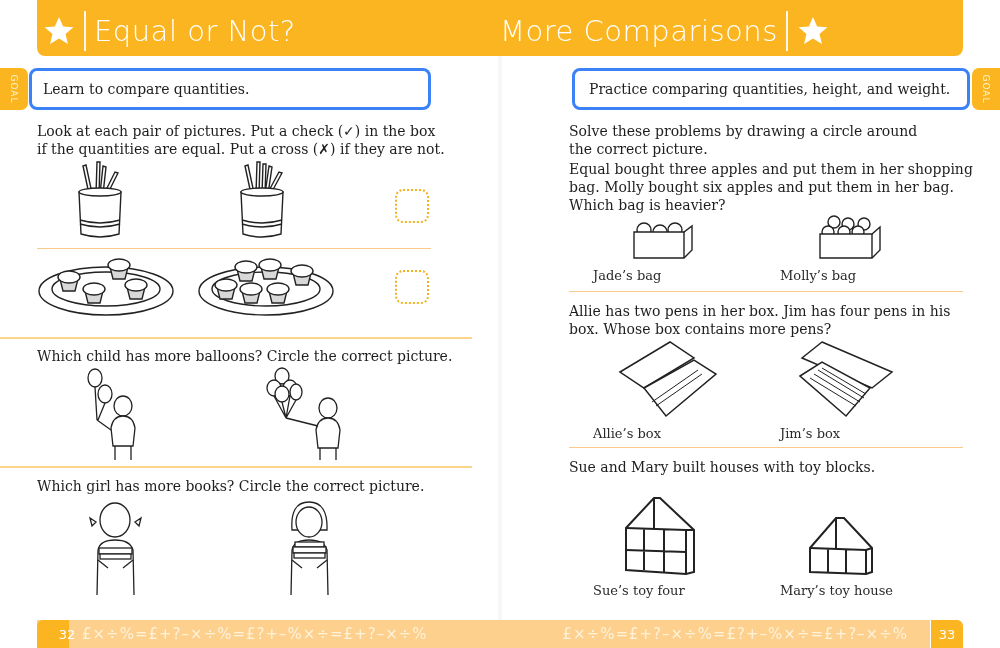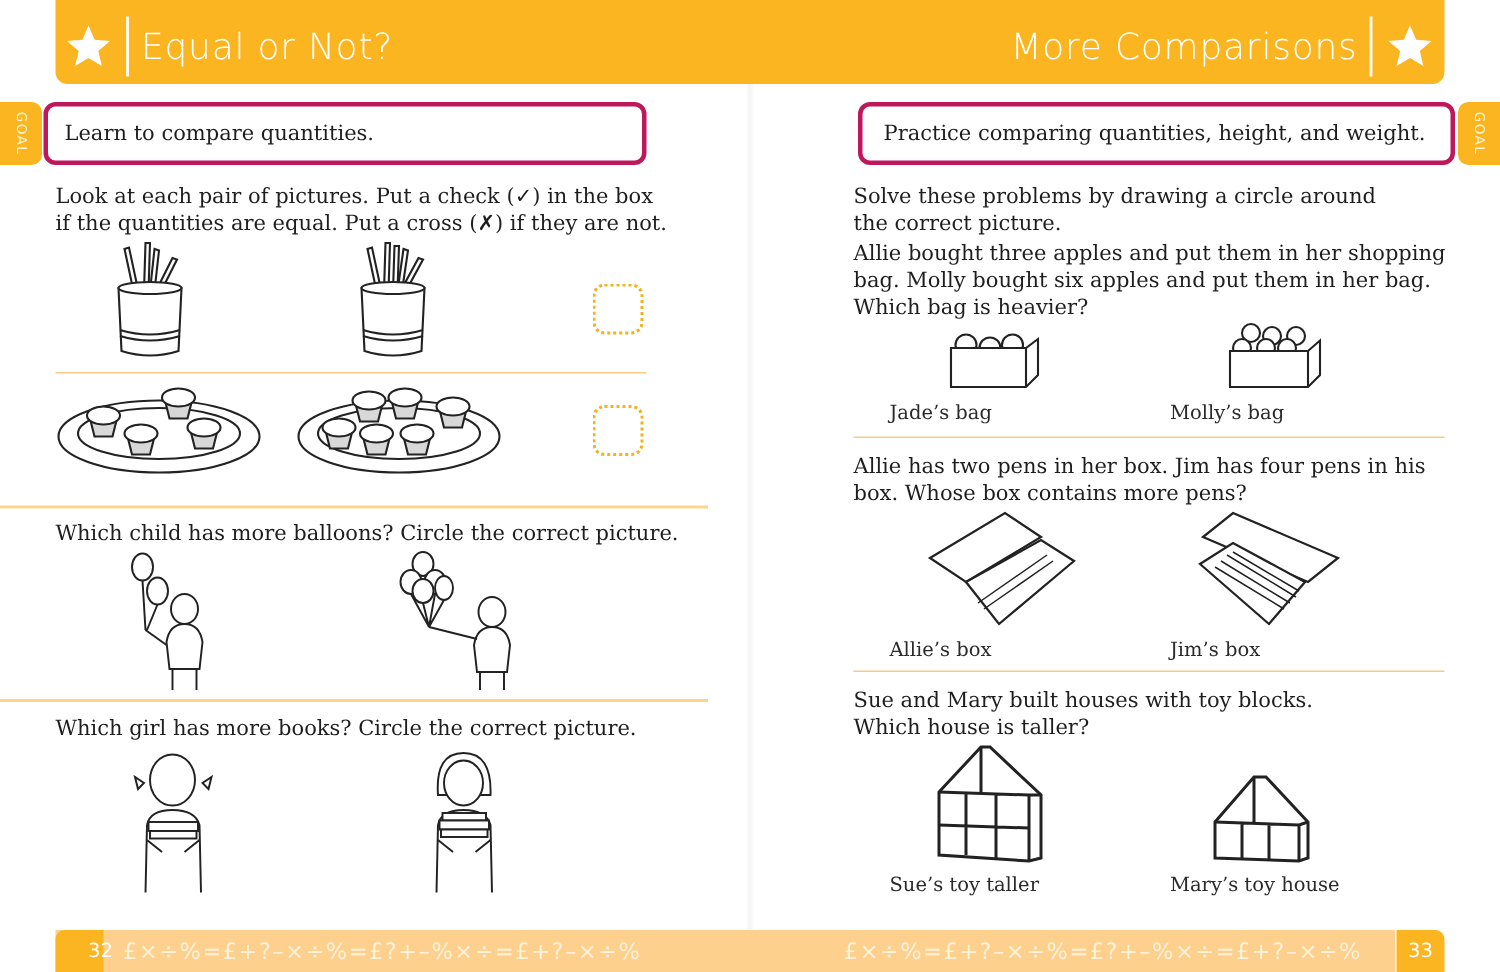--- a/index.html
+++ b/index.html
@@ -6,38 +6,38 @@
   html, body { width: 1000px; height: 648px; background: #ffffff; overflow: hidden; }
   body { position: relative; font-family: "DejaVu Serif", serif; color: #1e1e1e; }
 
   .page { position: absolute; top: 0; height: 648px; width: 500px; }
   .page.left { left: 0; }
   .page.right { left: 500px; }
 
   
   .header-bar { position: absolute; top: 0; height: 56px; background: #fbb520; display: flex; align-items: center; }
   .left .header-bar { left: 37px; width: 463px; border-bottom-left-radius: 8px; }
-  .right .header-bar { left: 0; width: 463px; border-bottom-right-radius: 8px; justify-content: flex-end; }
+  .right .header-bar { left: 0; width: 463px; border-bottom-right-radius: 8px; }
   .star { width: 34px; height: 34px; display: flex; align-items: center; justify-content: center; }
   .star svg { width: 32px; height: 32px; }
   .header-divider { width: 2px; height: 40px; background: #ffffff; opacity: 0.9; margin-top: 6px; }
-  .header-title { font-family: "DejaVu Sans", sans-serif; font-weight: 300; color: #ffffff; font-size: 24px; letter-spacing: 0.5px; margin-top: 6px; }
+  .header-title { font-family: "DejaVu Sans", sans-serif; font-weight: 300; color: #ffffff; font-size: 29px; letter-spacing: 0.5px; margin-top: 6px; }
   .left .star { margin-left: 5px; margin-top: 6px; }
   .left .header-divider { margin-left: 8px; }
   .left .header-title { margin-left: 8px; }
   .right .header-title { margin-right: 8px; }
   .right .header-divider { margin-right: 8px; }
   .right .star { margin-right: 6px; margin-top: 6px; }
 
   
   .goal-tab { position: absolute; top: 68px; width: 28px; height: 42px; background: #fbb520; display: flex; align-items: center; justify-content: center; }
   .left .goal-tab { left: 0; border-top-right-radius: 7px; border-bottom-right-radius: 7px; }
   .right .goal-tab { right: 0; border-top-left-radius: 7px; border-bottom-left-radius: 7px; }
   .goal-tab span { font-family: "DejaVu Sans", sans-serif; color: #fff3cf; font-size: 9px; letter-spacing: 1px; transform: rotate(90deg); white-space: nowrap; }
-  .goal-box { position: absolute; top: 68px; height: 42px; border: 3px solid #be185d; border-radius: 8px; display: flex; align-items: center; padding-left: 11px; font-size: 14px; background: #fff; }
+  .goal-box { position: absolute; top: 68px; height: 42px; border: 3px solid #3b82f6; border-radius: 8px; display: flex; align-items: center; padding-left: 11px; font-size: 14px; background: #fff; }
   .left .goal-box { left: 29px; width: 402px; }
   .right .goal-box { left: 72px; width: 398px; padding-left: 14px; }
 
   .q-text { position: absolute; font-size: 14px; line-height: 18px; color: #1e1e1e; }
   .hline { position: absolute; height: 2px; background: #fcd48a; }
   .hline.thin { height: 1px; background: #f7c98a; }
 
   .check-box { position: absolute; width: 34px; height: 34px; border: 2px dotted #f3b21b; border-radius: 8px; }
 
   .pic { position: absolute; }
@@ -244,21 +244,21 @@
   <div class="goal-tab">
       <span>GOAL</span>
     </div>
 
   <div class="q-text" style="left:69px; top:122px;">
     <div>Solve these problems by drawing a circle around</div>
     <div>the correct picture.</div>
   </div>
 
   <div class="q-text" style="left:69px; top:160px;">
-    <div>Allie bought three apples and put them in her shopping</div>
+    <div>Equal bought three apples and put them in her shopping</div>
     <div>bag. Molly bought six apples and put them in her bag.</div>
     <div>Which bag is heavier?</div>
   </div>
   <div class="pic" style="left:132px; top:216px; width:62px; height:44px;">
     <svg viewBox="0 0 62 44">
       <g stroke="#222" stroke-width="1.4" fill="#fff">
         <circle cx="12" cy="14" r="7"></circle>
           <circle cx="28" cy="16" r="7"></circle>
           <circle cx="43" cy="14" r="7"></circle>
         <path d="M2 16 L52 16 L60 10 L60 34 L52 42 L2 42 Z"></path>
@@ -307,31 +307,30 @@
         <path d="M14 38 L60 66 M18 34 L64 62 M22 30 L68 58 M26 28 L70 54" fill="none" stroke-width="1"></path>
       </g>
     </svg>
   </div>
   <div class="caption" style="left:280px; top:426px;">Jim’s box</div>
 
   <div class="hline thin" style="left:69px; top:447px; width:394px;"></div>
 
   <div class="q-text" style="left:69px; top:458px;">
     <div>Sue and Mary built houses with toy blocks.</div>
-    <div>Which house is taller?</div>
   </div>
   <div class="pic" style="left:124px; top:496px; width:72px; height:80px;">
     <svg viewBox="0 0 72 80">
       <g stroke="#222" stroke-width="2" fill="#fff">
         <path d="M2 32 L30 2 L36 2 L70 34 L70 76 L62 78 L2 74 Z"></path>
         <path d="M30 2 L30 32 M2 32 L62 34 L70 34 M62 34 L62 78 M2 54 L62 56 M20 32 L20 74 M40 33 L40 76" fill="none"></path>
       </g>
     </svg>
   </div>
-  <div class="caption" style="left:93px; top:583px;">Sue’s toy taller</div>
+  <div class="caption" style="left:93px; top:583px;">Sue’s toy four</div>
   <div class="pic" style="left:308px; top:516px; width:66px; height:60px;">
     <svg viewBox="0 0 66 60">
       <g stroke="#222" stroke-width="2" fill="#fff">
         <path d="M2 32 L28 2 L36 2 L64 32 L64 56 L58 58 L2 56 Z"></path>
         <path d="M28 2 L28 32 M2 32 L58 34 L64 32 M58 34 L58 58 M20 33 L20 56 M38 33 L38 57" fill="none"></path>
       </g>
     </svg>
   </div>
   <div class="caption" style="left:280px; top:583px;">Mary’s toy house</div>
 

